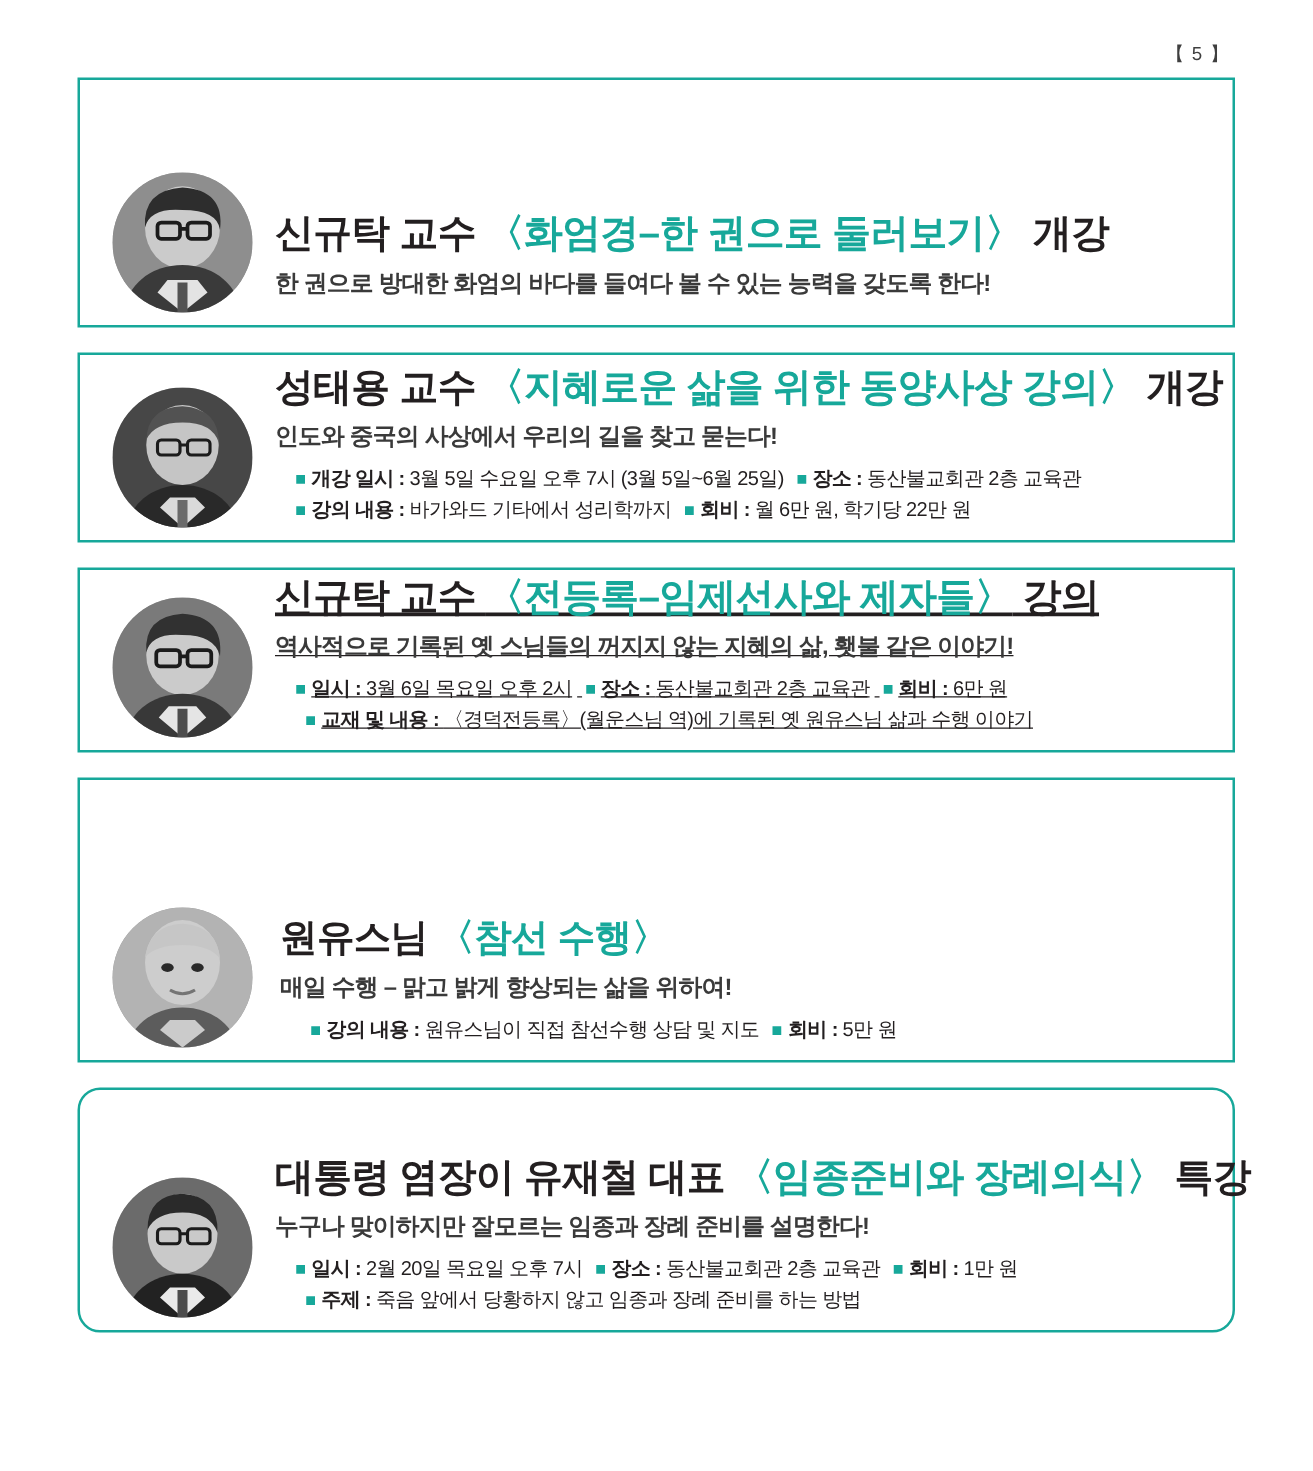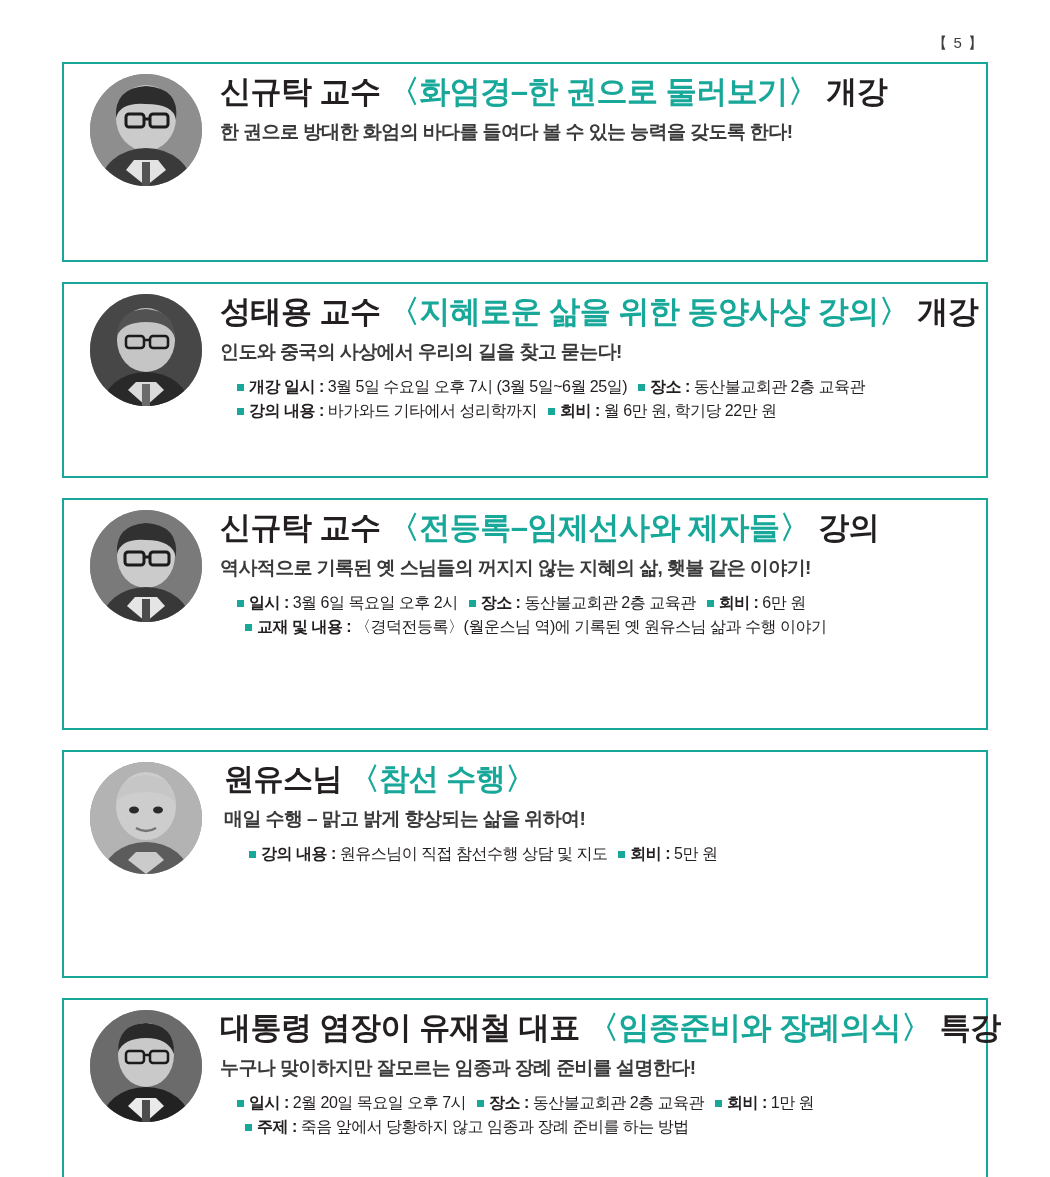--- a/index.html
+++ b/index.html
@@ -36,29 +36,29 @@
     top: 62px;
     left: 62px;
     width: 926px;
   }
   .card {
     border: 2.5px solid #17a89a;
     box-sizing: border-box;
     width: 926px;
     margin-bottom: 20px;
     display: flex;
-    align-items: flex-start;
+    align-items: flex-end;
     padding: 10px 14px 10px 18px;
     background: #ffffff;
   }
   .card.h1 { height: 200px; }
-  .card.h2 { height: 196px; }
-  .card.h3 { height: 232px; }
+  .card.h2 { height: 152px; }
+  .card.h3 { height: 148px; text-decoration: underline; }
   .card.h4 { height: 228px; }
-  .card.h5 { height: 196px; }
+  .card.h5 { height: 196px; border-radius: 18px; }
 
   .photo-wrap {
     flex: 0 0 auto;
     width: 128px;
     display: flex;
     justify-content: center;
     align-items: center;
   }
   .photo {
     width: 112px;

